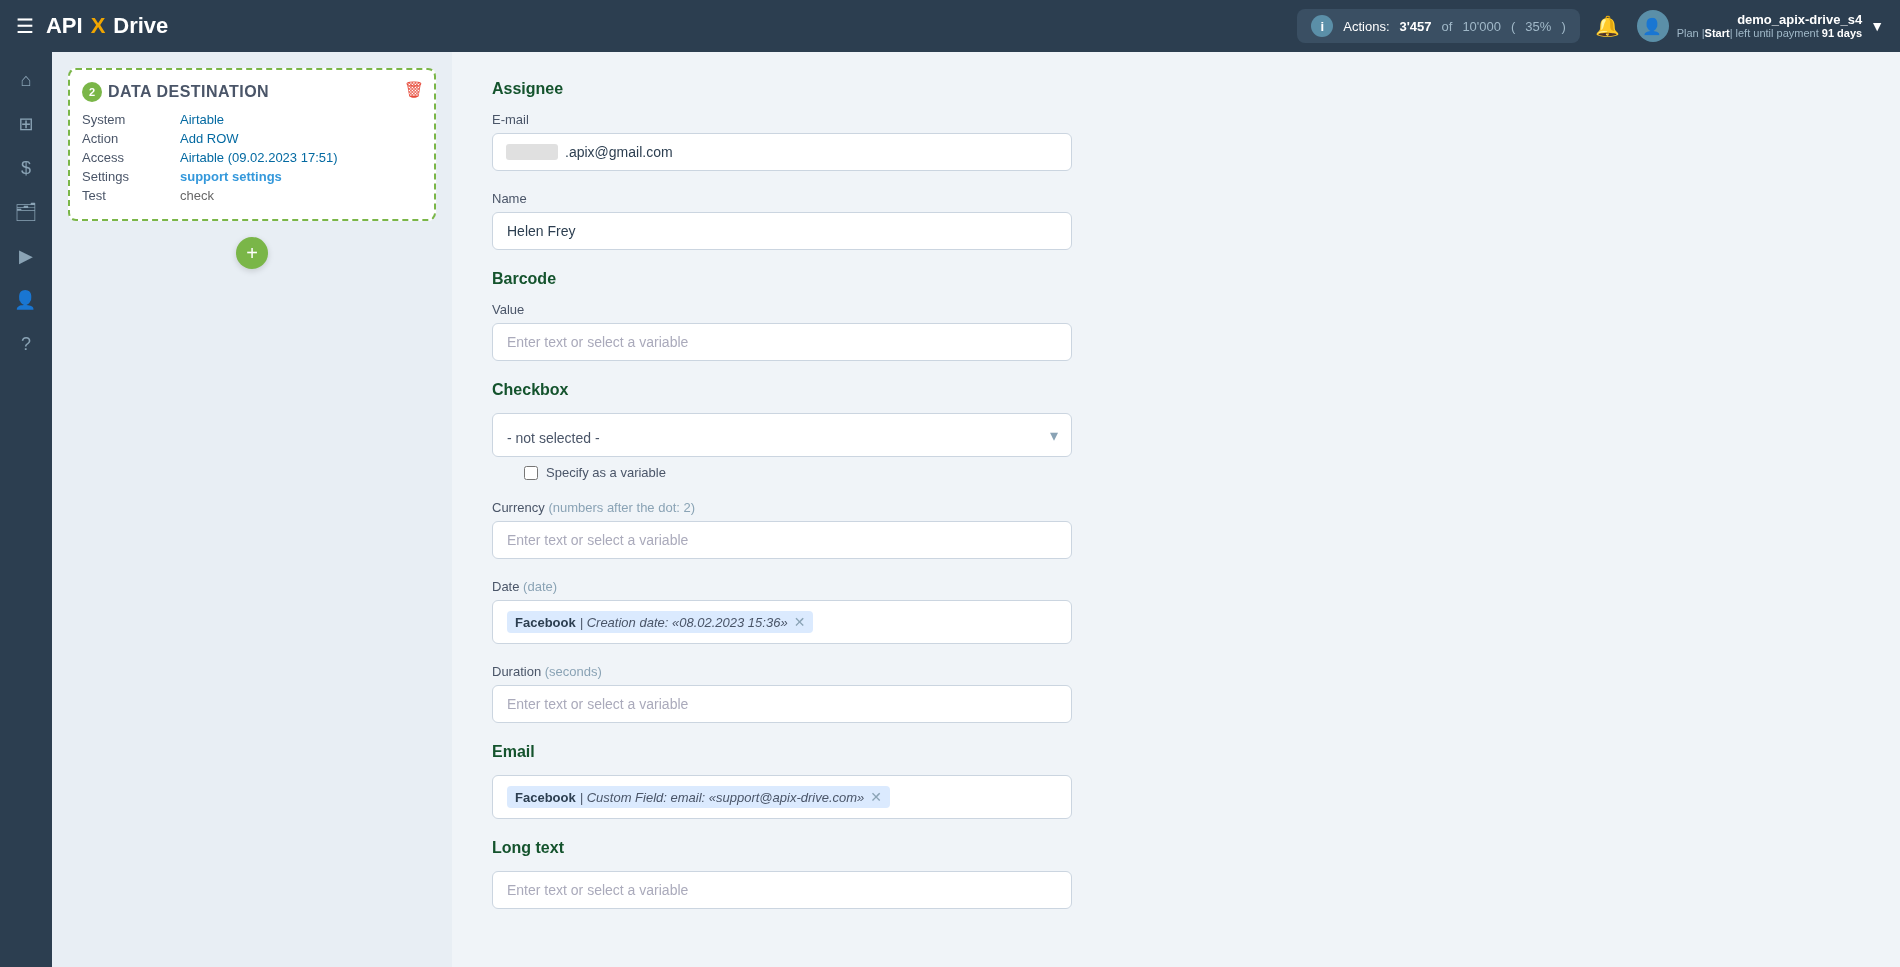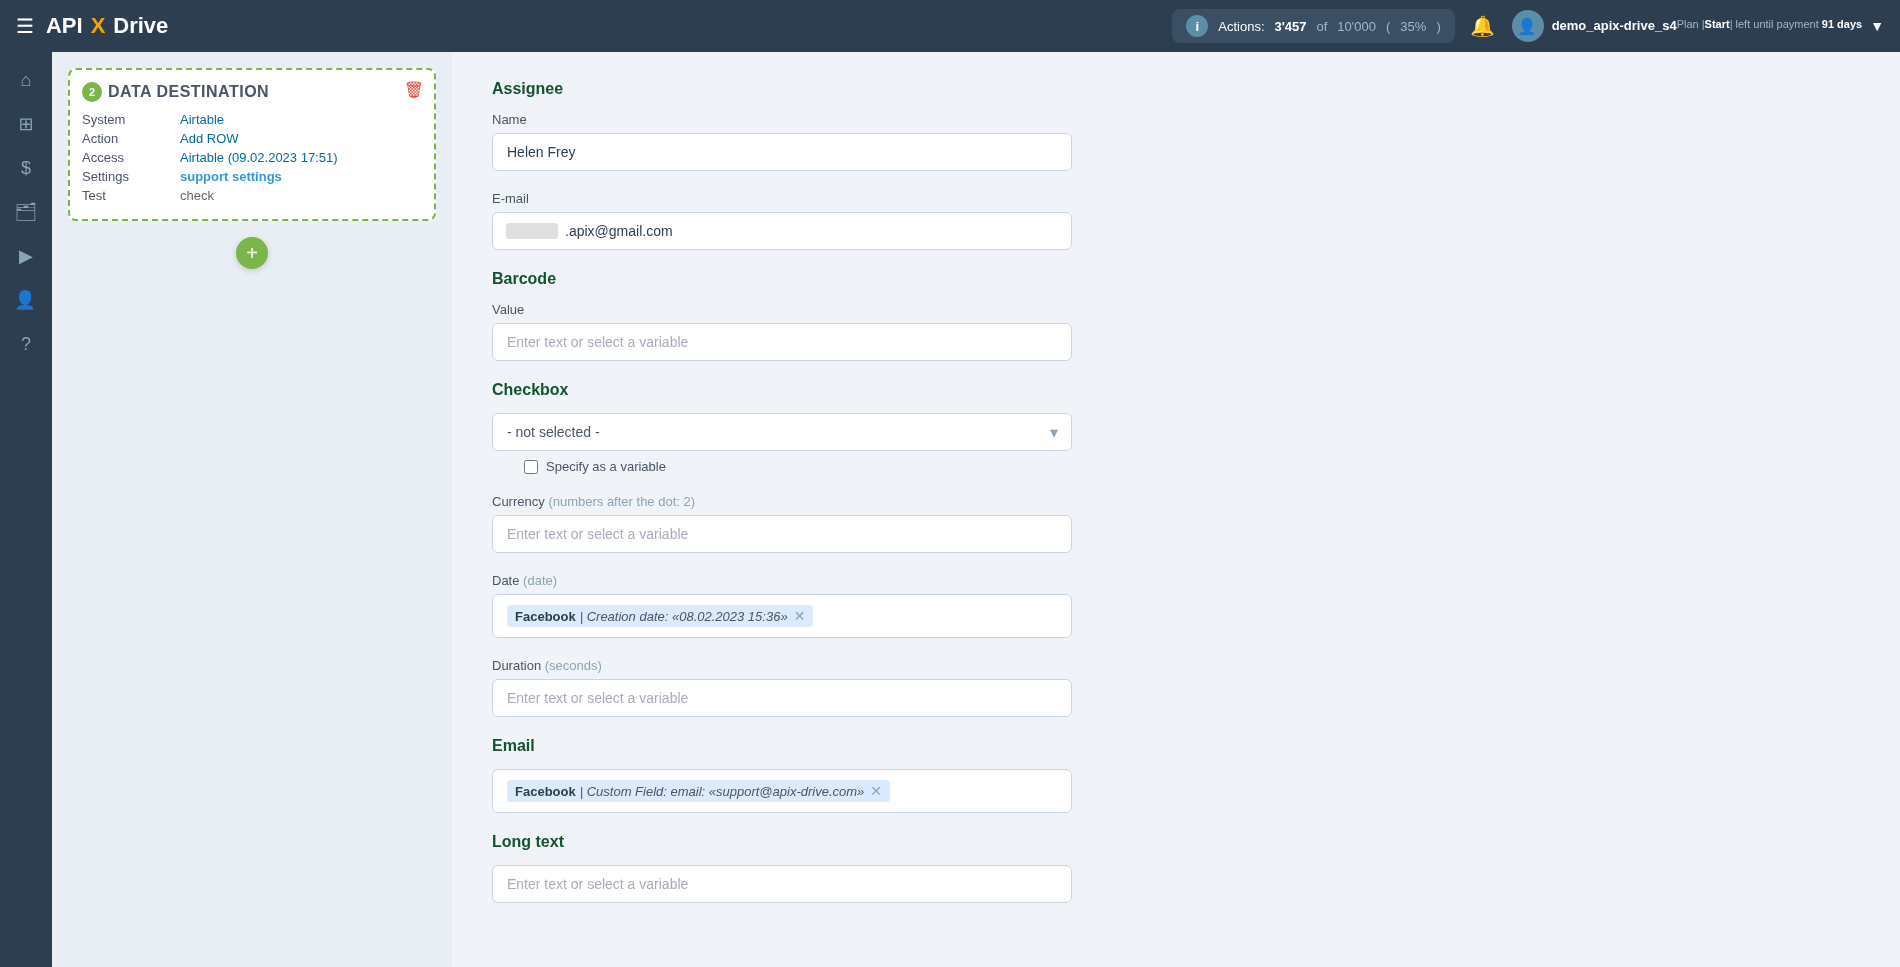--- a/index.html
+++ b/index.html
@@ -58,21 +58,21 @@
 
     .topbar-right { display: flex; align-items: center; gap: 16px; }
     .bell-icon { color: white; font-size: 20px; cursor: pointer; }
     .user-section { display: flex; align-items: center; gap: 8px; color: white; }
     .user-avatar {
       width: 32px; height: 32px; border-radius: 50%;
       background: #5b8fa8;
       display: flex; align-items: center; justify-content: center;
       font-size: 16px; color: white;
     }
-    .user-info { display: flex; flex-direction: row; line-height: 1.2; }
+    .user-info { display: flex; flex-direction: column; line-height: 1.2; align-items: flex-end; }
     .user-name { font-size: 13px; font-weight: 600; }
     .user-plan { font-size: 11px; color: #a0b8c8; }
     .user-plan span { color: white; font-weight: 600; }
     .chevron-down { color: white; font-size: 14px; cursor: pointer; }
 
     
     .main-layout { display: flex; flex: 1; overflow: hidden; }
 
     
     .sidebar {
@@ -250,21 +250,21 @@
     }
 
     .select-wrapper {
       position: relative;
       max-width: 580px;
     }
     .field-select {
       width: 100%;
       border: 1px solid #cbd5e0;
       border-radius: 6px;
-      padding: 10px 40px 10px 14px;
+      padding: 16px 40px 10px 14px;
       font-size: 14px;
       color: #4a5568;
       background: white;
       appearance: none;
       outline: none;
       cursor: pointer;
     }
     .select-chevron {
       position: absolute;
       right: 14px;
@@ -406,30 +406,30 @@
       </div>
 
       <div class="add-btn">+</div>
     </div>
 
     <div class="right-panel">
 
       <div class="section-title">Assignee</div>
 
       <div class="field-group">
-        <div class="field-label">Name</div>
-        <input class="field-input" type="text" value="Helen Frey" style="">
-      </div>
-
-      <div class="field-group">
         <div class="field-label">E-mail</div>
         <div class="email-input-wrapper">
           <div class="email-blur"></div>
           <input class="email-input-with-blur" type="text" value=".apix@gmail.com" style="">
         </div>
+      </div>
+
+      <div class="field-group">
+        <div class="field-label">Name</div>
+        <input class="field-input" type="text" value="Helen Frey" style="">
       </div>
 
       <div class="section-title">Barcode</div>
       <div class="field-group">
         <div class="field-label">Value</div>
         <input class="field-input" type="text" placeholder="Enter text or select a variable" style="">
       </div>
 
       <div class="section-title">Checkbox</div>
       <div class="field-group">

